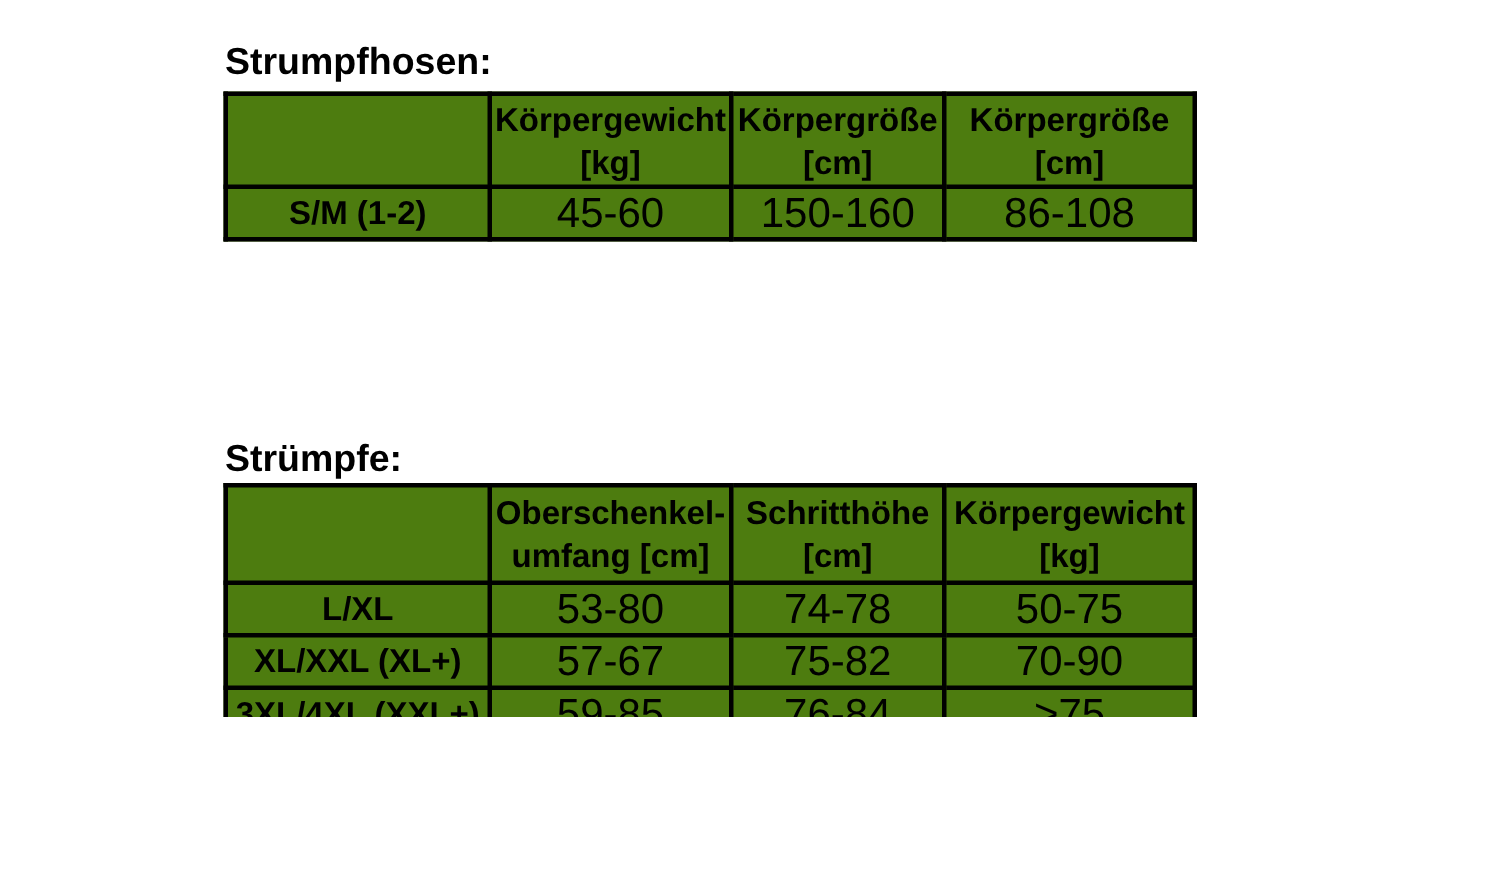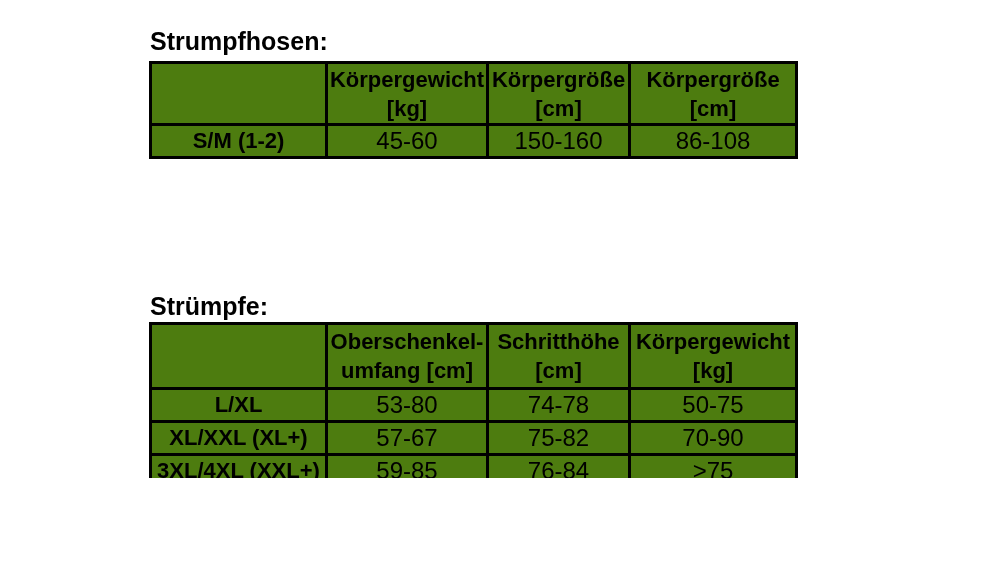--- a/index.html
+++ b/index.html
@@ -58,21 +58,21 @@
   }
   #table-1 tr.header-row { height: 62px; }
   #table-2 tr.header-row { height: 65px; }
   tr.data-row { height: 33px; }
   td.row-label {
     font-size: 22px;
     font-weight: bold;
     white-space: nowrap;
   }
   td.value-cell {
-    font-size: 24px;
+    font-size: 28px;
     font-weight: normal;
     white-space: nowrap;
   }
   col.c1 { width: 176px; }
   col.c2 { width: 161px; }
   col.c3 { width: 142px; }
   col.c4 { width: 167px; }
 </style>
 </head>
 <body>

